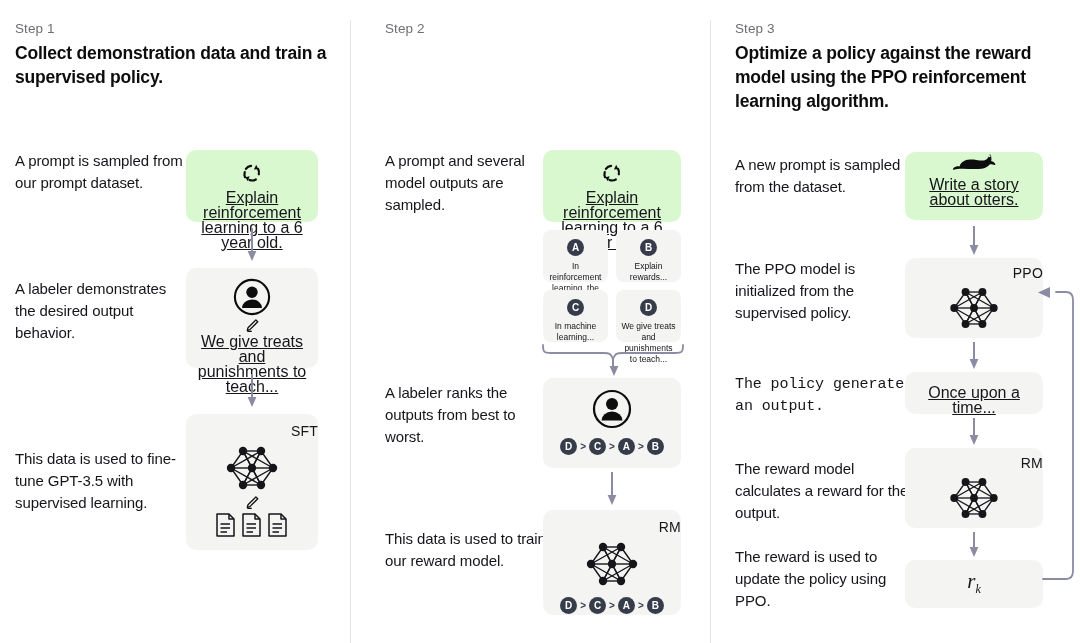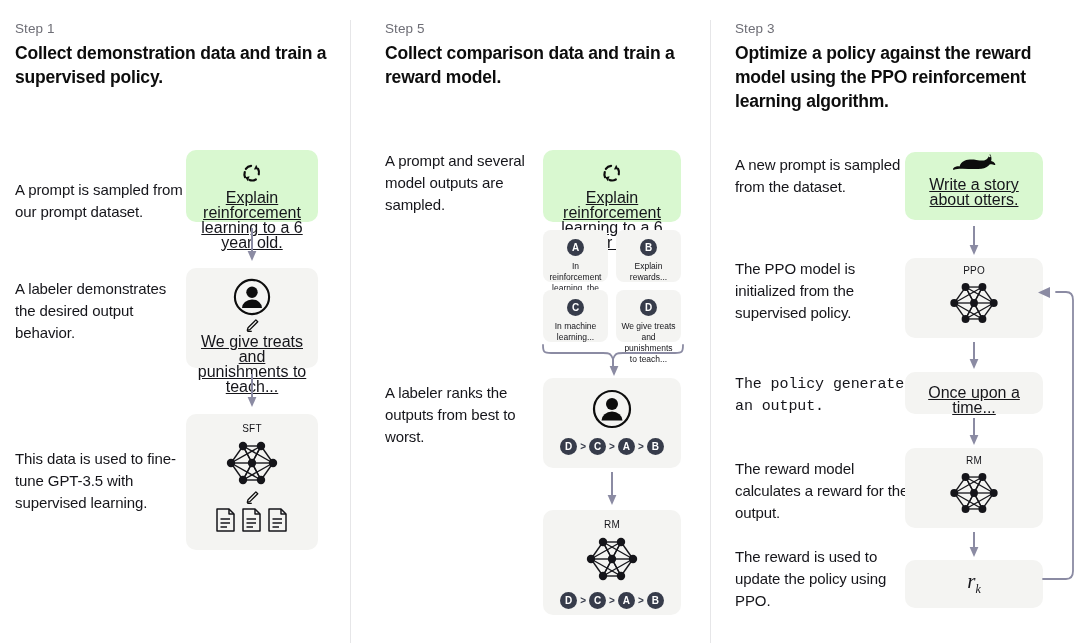--- a/index.html
+++ b/index.html
@@ -78,23 +78,24 @@
     background: #d9f8d0;
   }
   .card-caption {
     font-size: 16px;
     line-height: 15px;
     color: #15151a;
     padding: 0 6px;
     text-decoration: underline;
   }
   .card-title {
-    font-size: 10px;
+    font-size: 14px;
     color: #15151a;
     letter-spacing: 0.2px;
+    text-align: right;
   }
 
   .arrow {
     position: absolute;
     width: 12px;
   }
   .arrow svg { display: block; }
 
   .icon-svg { display: block; margin: 0 auto; }
 
@@ -157,21 +158,21 @@
 
 <div class="page">
 
   <div class="divider d1"></div>
   <div class="divider d2"></div>
 
   <div class="column">
     <div class="step-label">Step 1</div>
     <div class="step-title">Collect demonstration data and train a supervised policy.</div>
 
-    <div class="desc" style="top:150px;margin-top:29px;">A prompt is sampled from our prompt dataset.</div>
+    <div class="desc" style="top:150px;">A prompt is sampled from our prompt dataset.</div>
     <div class="desc" style="top:278px;">A labeler demonstrates the desired output behavior.</div>
     <div class="desc" style="top:448px;">This data is used to fine-tune GPT-3.5 with supervised learning.</div>
 
     <div class="card green" style="left:186px; top:150px; width:132px; height:72px; padding-top:12px;">
       <span>
         <svg class="icon-svg" width="22" height="22" viewBox="0 0 24 24" fill="none" stroke="#0d0d0d" stroke-width="2.4" stroke-linecap="round">
           <path d="M5.3 7.6 A8.2 8.2 0 0 1 11 4.2"></path>
           <path d="M18.7 7.6 A8.2 8.2 0 0 1 19.4 13.4"></path>
           <path d="M16.2 19.1 A8.2 8.2 0 0 1 9.2 19.6"></path>
           <path d="M4.4 16.6 A8.2 8.2 0 0 1 4.1 11.1"></path>
@@ -276,25 +277,25 @@
             <path d="M6.5 12 H16"></path>
               <path d="M6.5 16 H16"></path>
               <path d="M6.5 20 H13"></path>
           </g>
         </svg>
       </span>
     </div>
   </div>
 
   <div class="column">
-    <div class="step-label" style="left:25px;">Step 5</div>
-    <div class="step-title" style="left:25px; width:320px;">Collect comparison data and train a reward model.</div>
+    <div class="step-label" style="left:25px;">Step 2</div>
 
     <div class="desc" style="left:25px; top:150px;">A prompt and several model outputs are sampled.</div>
     <div class="desc" style="left:25px; top:382px;">A labeler ranks the outputs from best to worst.</div>
+    <div class="desc" style="left:25px; top:528px;">This data is used to train our reward model.</div>
 
     <div class="card green" style="left:183px; top:150px; width:138px; height:72px; padding-top:12px;">
       <span>
         <svg class="icon-svg" width="22" height="22" viewBox="0 0 24 24" fill="none" stroke="#0d0d0d" stroke-width="2.4" stroke-linecap="round">
           <path d="M5.3 7.6 A8.2 8.2 0 0 1 11 4.2"></path>
           <path d="M18.7 7.6 A8.2 8.2 0 0 1 19.4 13.4"></path>
           <path d="M16.2 19.1 A8.2 8.2 0 0 1 9.2 19.6"></path>
           <path d="M4.4 16.6 A8.2 8.2 0 0 1 4.1 11.1"></path>
           <path d="M16.6 3.1 L18.9 7.9 L14.1 8.3 Z" fill="#0d0d0d" stroke="none"></path>
           <path d="M7.4 20.9 L4.6 16.5 L9.4 15.5 Z" fill="#0d0d0d" stroke="none"></path>

